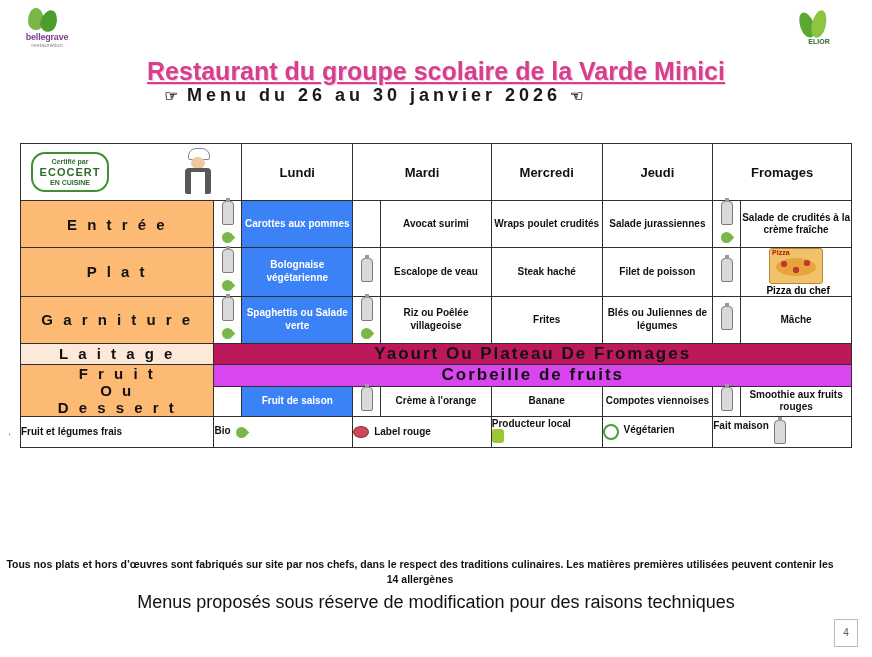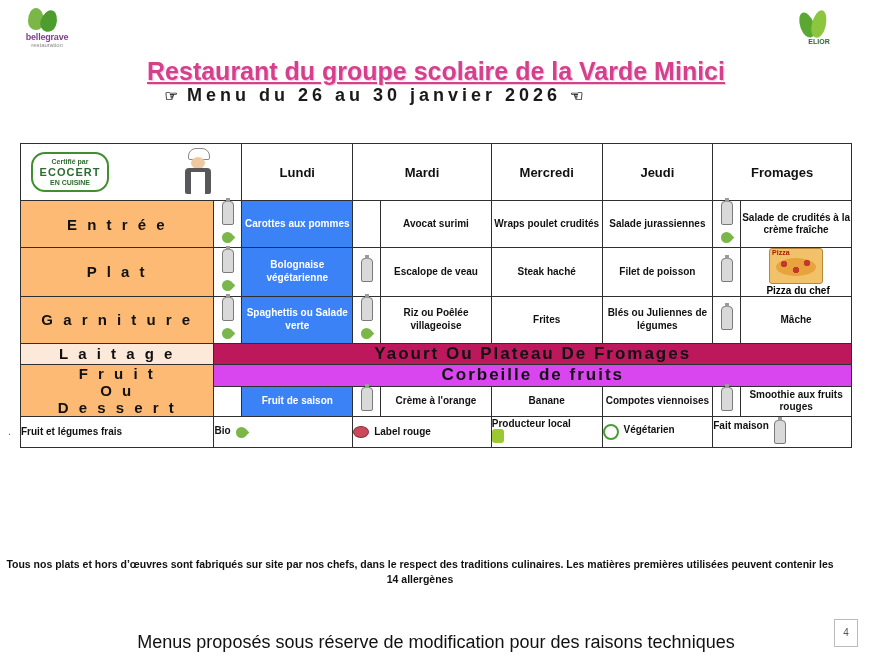--- a/index.html
+++ b/index.html
@@ -395,21 +395,20 @@
     line-height: 1.4;
   }
   .footer-line {
     position: absolute;
     left: 0;
     top: 592px;
     width: 872px;
     text-align: center;
     font-size: 18px;
     color: #111;
-    margin-top: 40px;
   }
   .page-num {
     position: absolute;
     right: 14px;
     bottom: 10px;
     width: 22px;
     height: 26px;
     border: 1px solid #bbb;
     font-size: 10px;
     color: #555;

